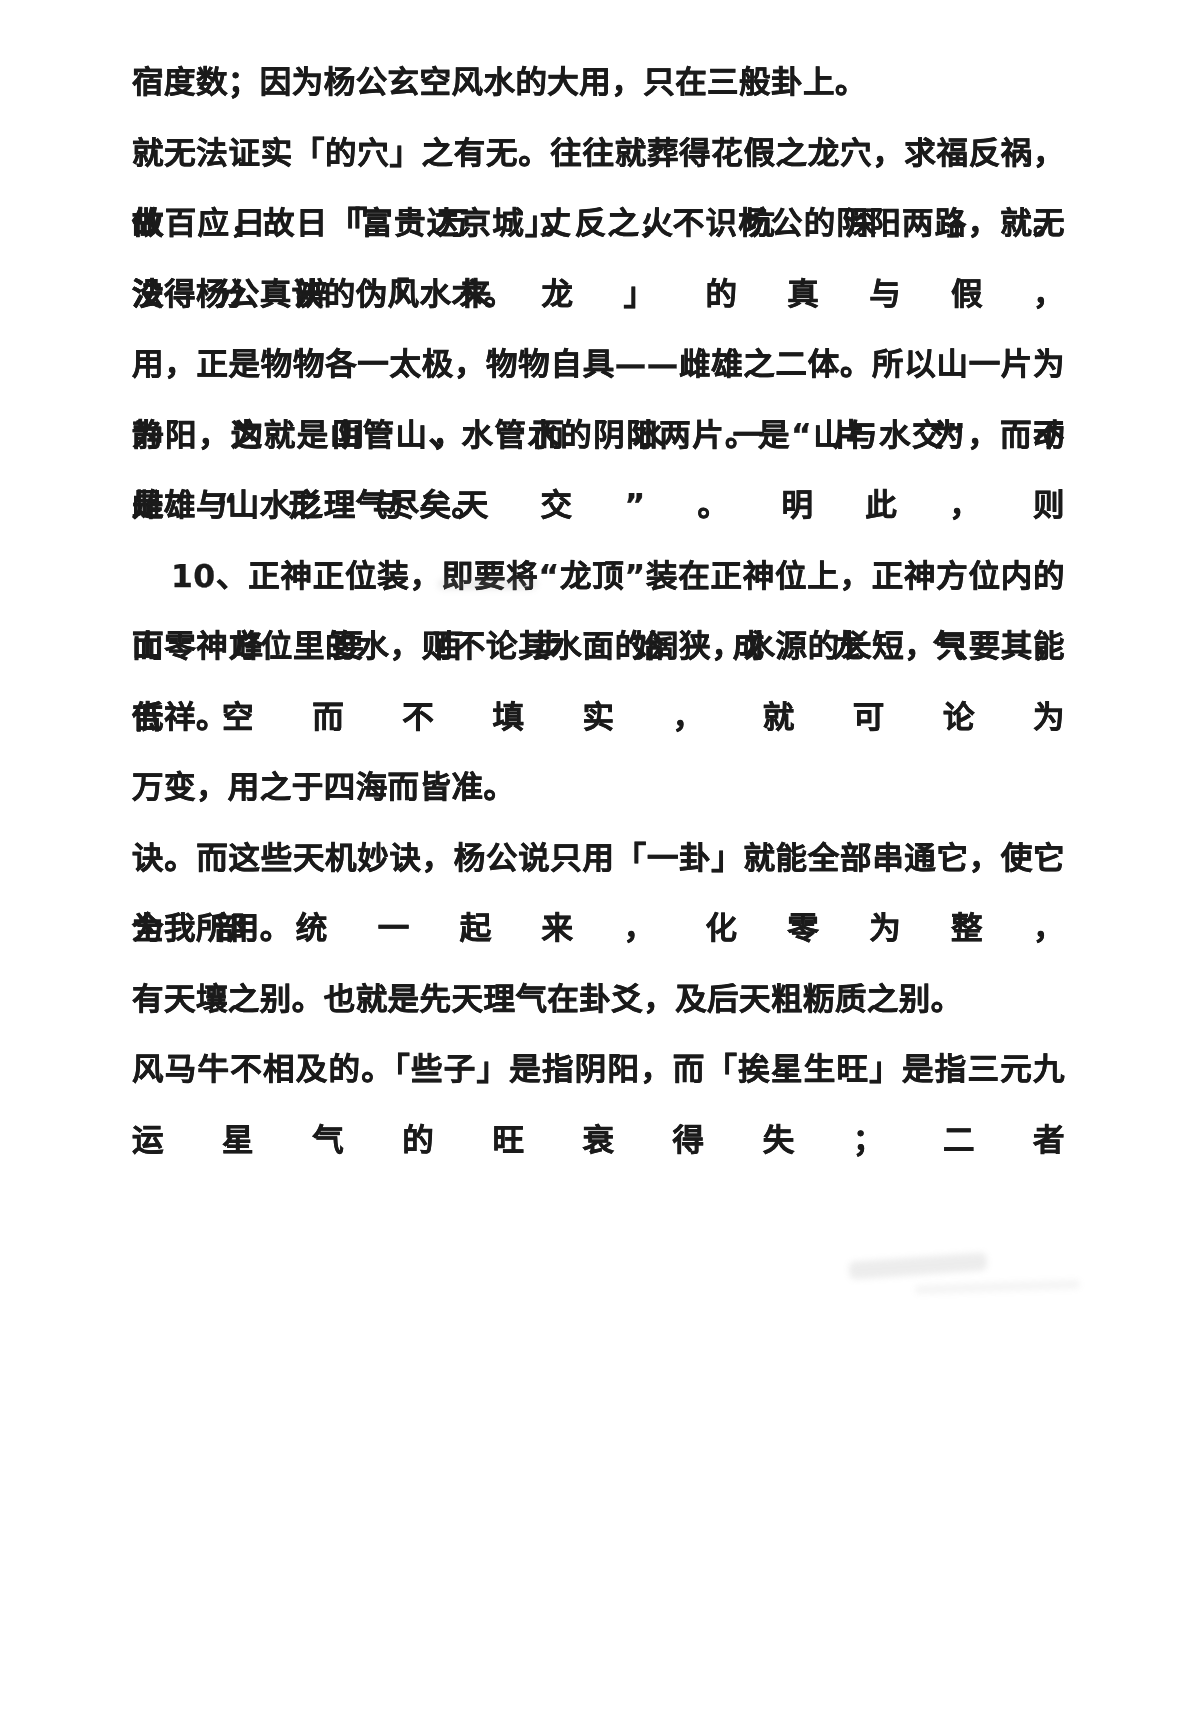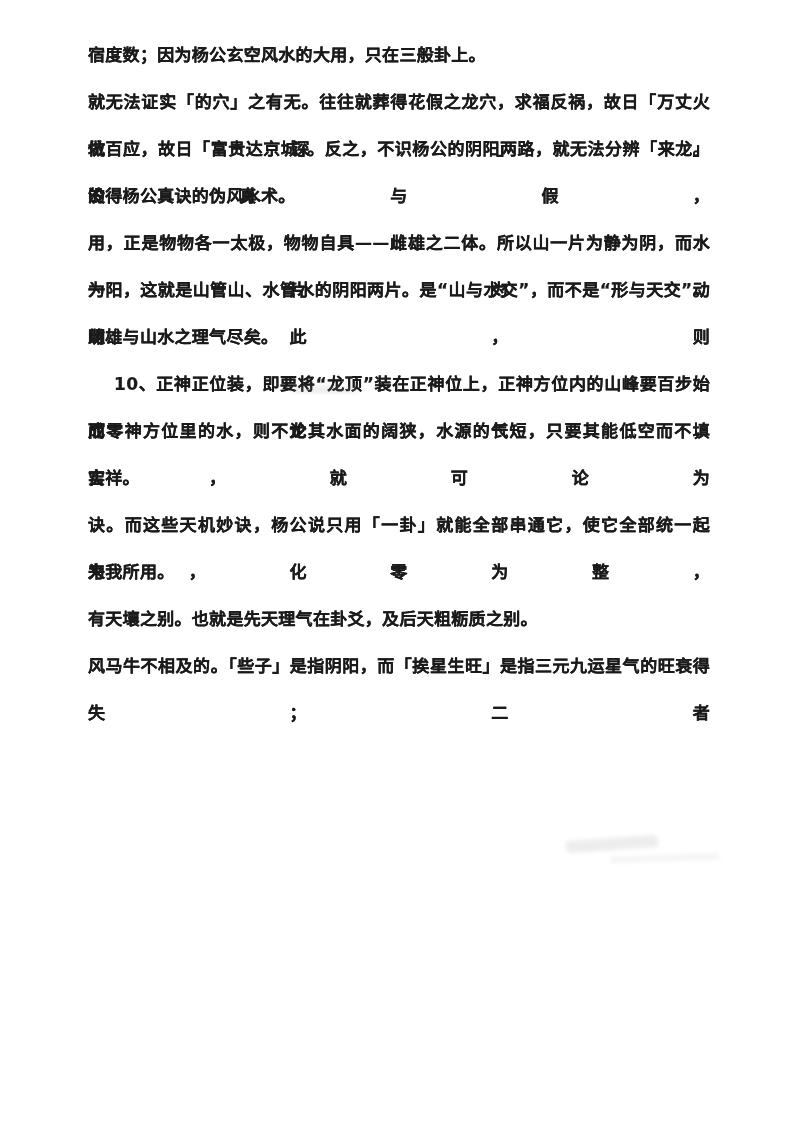--- a/index.html
+++ b/index.html
@@ -17,21 +17,21 @@
   }
   .content {
     position: absolute;
     left: 88px;
     top: 32px;
     width: 622px;
   }
   .line {
     height: 47px;
     line-height: 47px;
-    font-size: 17px;
+    font-size: 21px;
     font-weight: 700;
     color: #1b1b1b;
     letter-spacing: 0.3px;
     white-space: nowrap;
     -webkit-text-stroke: 0.2px #1b1b1b;
   }
   .line.full {
     white-space: normal;
     text-align: justify;
     text-align-last: justify;
@@ -59,20 +59,21 @@
       <div class="line">宿度数；因为杨公玄空风水的大用，只在三般卦上。</div>
       <div class="line full">就无法证实「的穴」之有无。往往就葬得花假之龙穴，求福反祸，故日「万丈火坑深」。</div>
       <div class="line full">做百应，故日「富贵达京城」。反之，不识杨公的阴阳两路，就无法分辨「来龙」的真与假，</div>
       <div class="line">没得杨公真诀的伪风水术。</div>
       <div class="line full">用，正是物物各一太极，物物自具——雌雄之二体。所以山一片为静为阴，而水一片为动</div>
       <div class="line full">为阳，这就是山管山、水管水的阴阳两片。是“山与水交”，而不是“形与天交”。明此，则</div>
       <div class="line">雌雄与山水之理气尽矣。</div>
       <div class="line full indent">10、正神正位装，即要将“龙顶”装在正神位上，正神方位内的山峰要百步始成龙气，</div>
       <div class="line full">而零神方位里的水，则不论其水面的阔狭，水源的长短，只要其能低空而不填实，就可论为</div>
       <div class="line">吉祥。</div>
+      <div class="line">万变，用之于四海而皆准。</div>
       <div class="line full">诀。而这些天机妙诀，杨公说只用「一卦」就能全部串通它，使它全部统一起来，化零为整，</div>
       <div class="line">为我所用。</div>
       <div class="line">有天壤之别。也就是先天理气在卦爻，及后天粗粝质之别。</div>
       <div class="line full">风马牛不相及的。「些子」是指阴阳，而「挨星生旺」是指三元九运星气的旺衰得失；二者</div>
     </div>
   <div class="smudge smudge-1"></div>
   <div class="smudge smudge-2"></div>
   <div class="smudge smudge-3"></div>
 </div>
 

